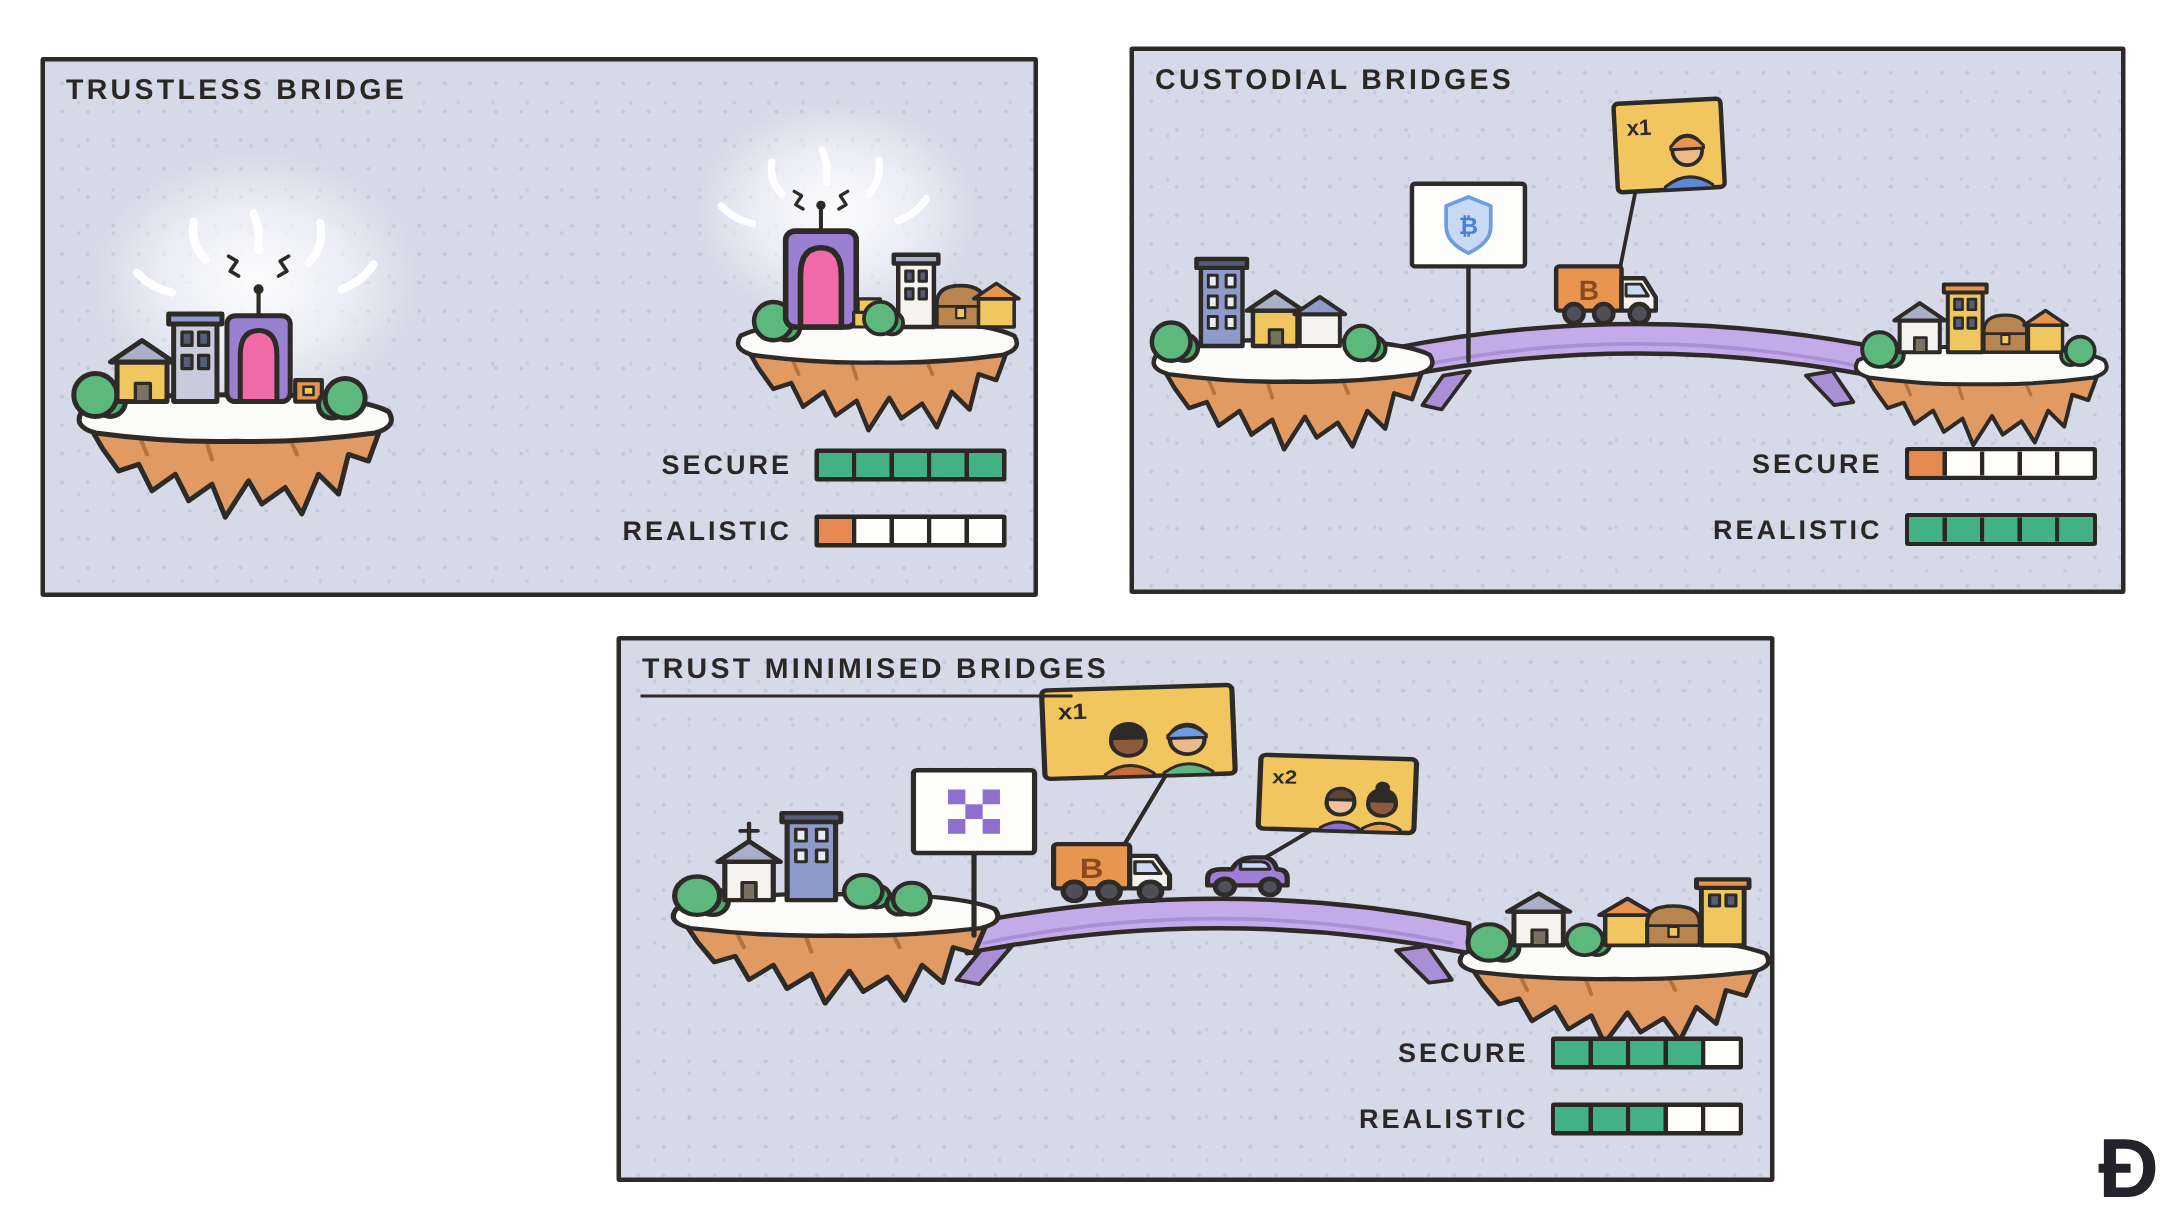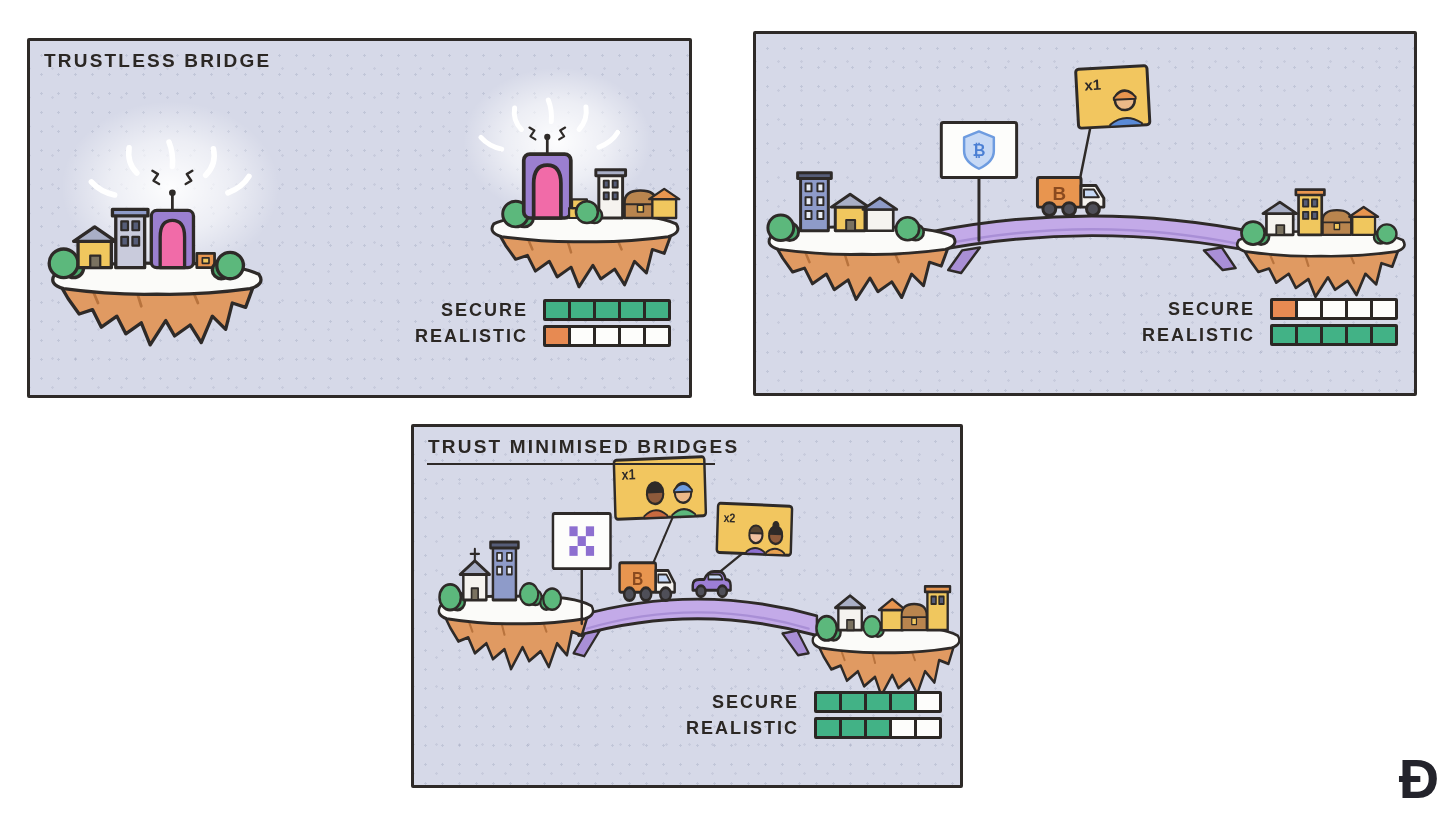--- a/index.html
+++ b/index.html
@@ -26,21 +26,21 @@
     position:absolute; top:9px; left:14px; z-index:3;
     font-size:19px; font-weight:700; letter-spacing:2.2px; color:#2b2724;
   }
   .title-underline {
     position:absolute; left:13px; top:36px; width:288px; z-index:3;
     border-top:2.5px solid #2e2a28;
   }
   .scene { position:absolute; inset:0; width:100%; height:100%; z-index:1; }
   .ratings {
     position:absolute; z-index:4;
-    display:flex; flex-direction:column; gap:4px; align-items:flex-end;
+    display:flex; flex-direction:column; gap:22px; align-items:flex-end;
   }
   .rating-row { display:flex; align-items:center; gap:15px; }
   .rating-label { font-size:18px; font-weight:700; letter-spacing:2px; color:#2b2724; }
   .rating-bar {
     width:128px; height:22px; border:3px solid #2b2724; border-radius:2px;
     background:#fdfdfb; display:flex;
   }
   .seg { flex:1; background:#fdfdfb; border-right:3px solid #2b2724; }
   .seg:last-child { border-right:none; }
   .logo {
@@ -181,20 +181,21 @@
             <span class="seg"></span>
             <span class="seg"></span>
             <span class="seg"></span>
             <span class="seg"></span>
           </div>
       </div>
     </div>
   </div>
 
   <div class="panel" style="left:753px; top:31px; width:664px; height:365px;">
+    <div class="panel-title">CUSTODIAL BRIDGES</div>
 
     <svg class="scene" viewBox="0 0 664 365" preserveAspectRatio="none">
 
       <g stroke="#2e2a28" stroke-width="3" stroke-linejoin="round" stroke-linecap="round">
         <path d="M 172,202 Q 339,168 506,202 L 506,222 Q 339,188 172,222 Z" fill="#c3aae8"></path>
         <path d="M 183,215 Q 339,182 495,215" fill="none" style="stroke:#a98fd6" stroke-width="2.5"></path>
       </g>
 
       <g transform="translate(107,212)" stroke="#2e2a28" stroke-width="3" stroke-linejoin="round" stroke-linecap="round">
         <path fill="#e09a62" d="M -88,2 L 88,2 L 80,24 L 68,20 L 62,44 L 50,32 L 40,56 L 30,40 L 16,50 L 8,36 L -6,58 L -14,38 L -28,48 L -36,32 L -50,42 L -58,26 L -70,30 L -80,16 Z"></path>
@@ -317,21 +318,21 @@
             <span class="seg" style="background: rgb(66, 178, 134);"></span>
             <span class="seg" style="background: rgb(66, 178, 134);"></span>
             <span class="seg" style="background: rgb(66, 178, 134);"></span>
             <span class="seg" style="background: rgb(66, 178, 134);"></span>
             <span class="seg" style="background: rgb(66, 178, 134);"></span>
           </div>
       </div>
     </div>
   </div>
 
-  <div class="panel" style="left:411px; top:424px; width:552px; height:364px;">
+  <div class="panel" style="left:411px; top:424px; width:772px; height:364px;">
     <div class="panel-title">TRUST MINIMISED BRIDGES</div>
     <div class="title-underline"></div>
 
     <svg class="scene" viewBox="0 0 664 364" preserveAspectRatio="none">
 
       <g stroke="#2e2a28" stroke-width="3" stroke-linejoin="round" stroke-linecap="round">
         <path d="M 200,192 Q 345,158 490,192 L 490,212 Q 345,178 200,212 Z" fill="#c3aae8"></path>
         <path d="M 210,205 Q 345,172 480,205" fill="none" style="stroke:#a98fd6" stroke-width="2.5"></path>
       </g>
 

